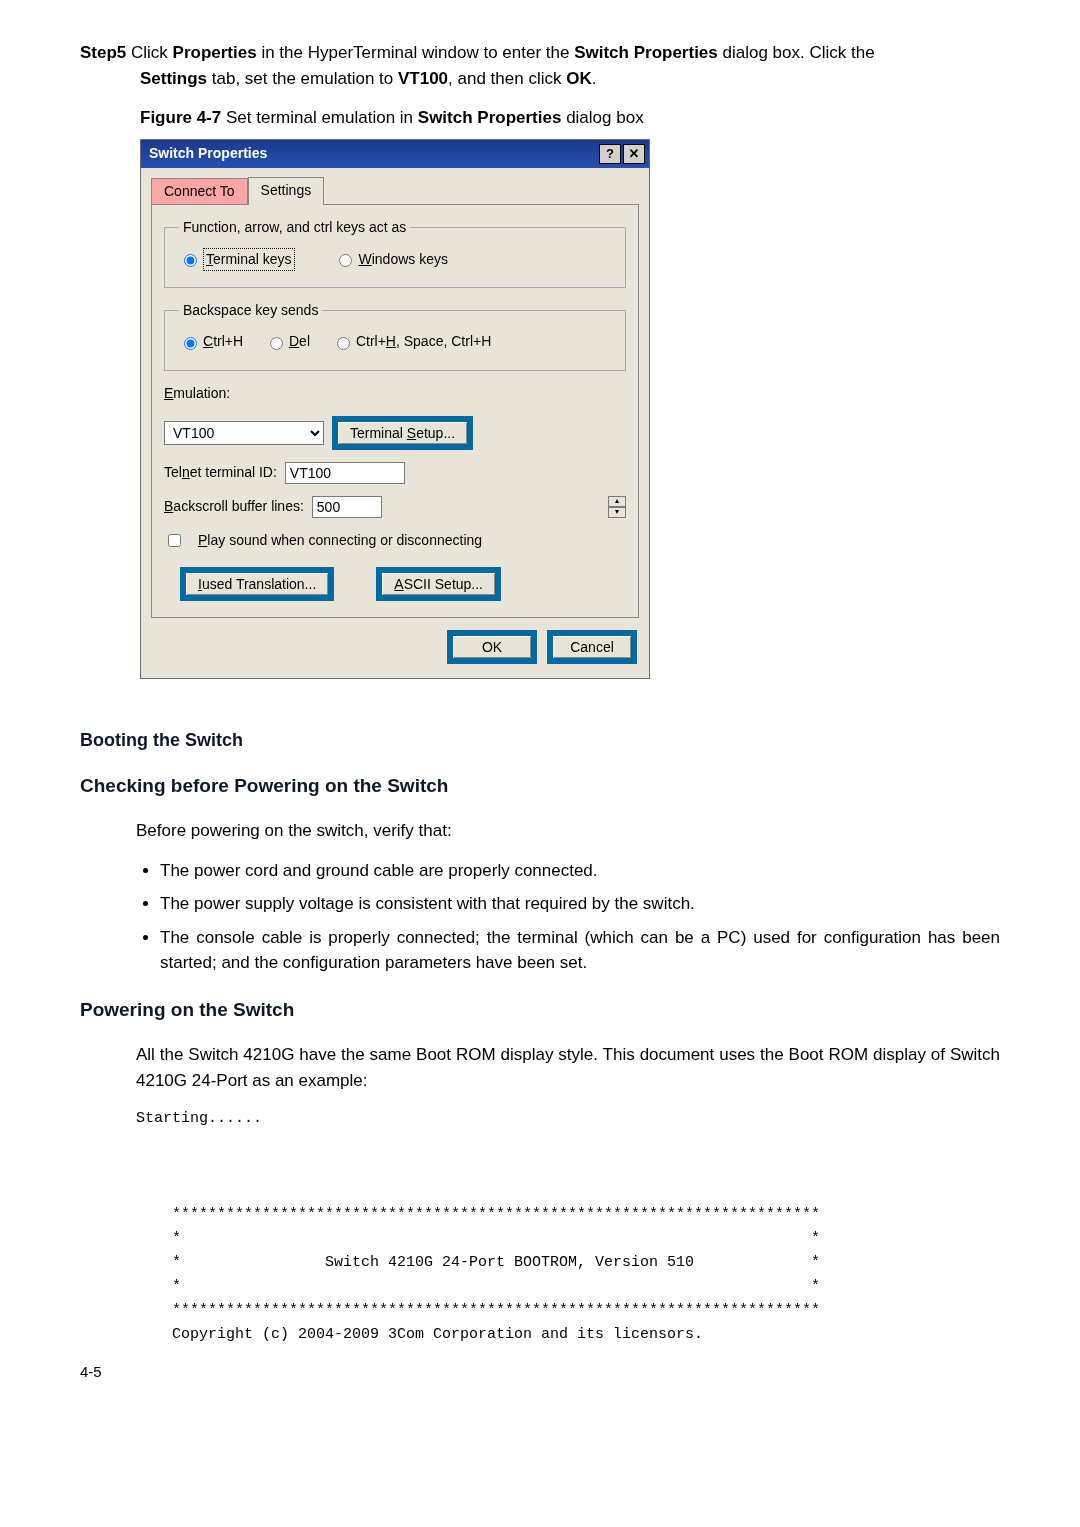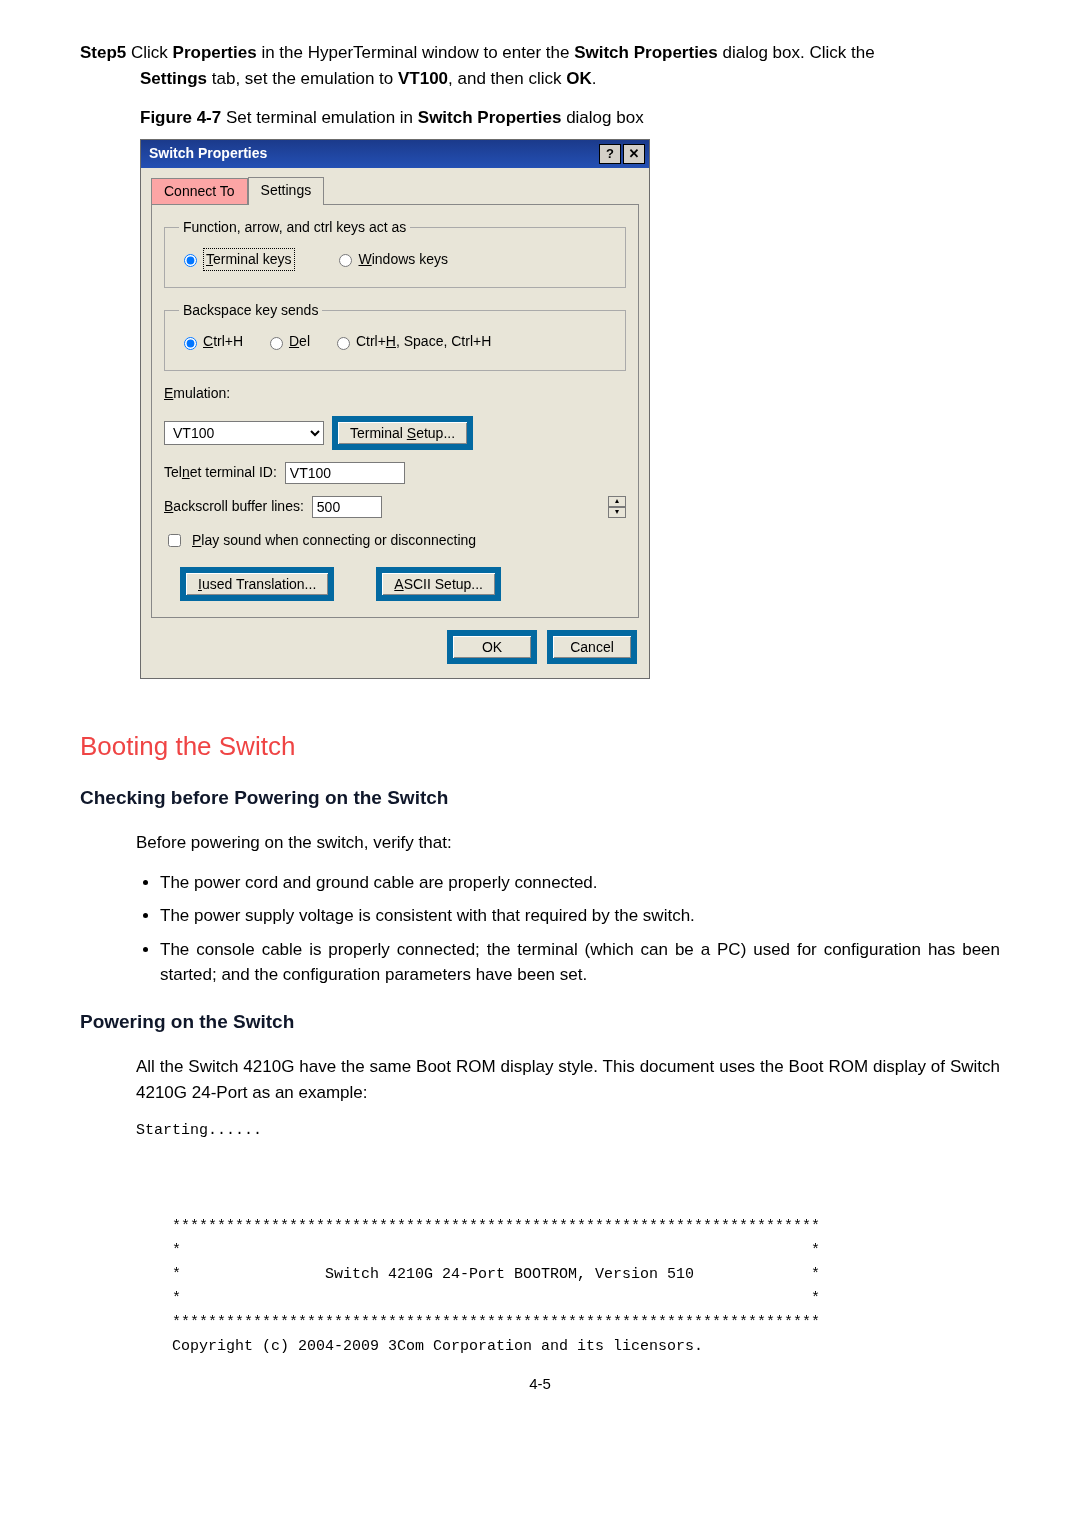--- a/index.html
+++ b/index.html
@@ -105,52 +105,52 @@
       margin-left: -1px;
     }
     .spin span {
       border: 1px solid #7a7a7a;
       height: 11px;
       font-size: 8px;
       line-height: 8px;
       text-align: center;
       background: #e8e5d8;
     }
-    .cbrow { display: flex; align-items: center; gap: 8px; margin-bottom: 16px; }
+    .cbrow { display: flex; align-items: center; gap: 14px; margin-bottom: 16px; }
     .btnrow { display: flex; gap: 42px; padding-left: 16px; margin-bottom: 4px; }
     .dlg-footer {
       display: flex;
       justify-content: flex-end;
       gap: 10px;
       padding: 12px 12px 14px 12px;
     }
     
     h2 {
-      color: #ef4444;
-      font-size: 26px;
-      font-weight: normal;
+      color: #0f172a;
+      font-size: 18px;
+      font-weight: bold;
       margin: 0 0 18px 0;
     }
     h3 {
       color: #0f172a;
       font-size: 19px;
       font-weight: bold;
       margin: 0 0 18px 0;
     }
     .para { margin-left: 56px; margin-bottom: 14px; }
     ul.doclist { margin: 0 0 20px 80px; padding: 0; }
     ul.doclist li { margin-bottom: 8px; list-style: disc; text-align: justify; }
     pre.term {
       margin: 0 0 0 56px;
       font-family: "Courier New", monospace;
       font-size: 15px;
       line-height: 1.6;
       white-space: pre;
     }
-    .pagenum { text-align: center; font-size: 15px; margin-top: 14px; }
+    .pagenum { font-size: 15px; margin-top: 14px; }
   </style>
 </head>
 <body>
 
 <div class="step5">
   <b>Step5</b><span> Click </span><b>Properties</b><span> in the HyperTerminal window to enter the </span><b>Switch Properties</b><span> dialog box. Click the </span>
   <div class="step-indent">
     <b>Settings</b><span> tab, set the emulation to </span><b>VT100</b><span>, and then click </span><b>OK</b><span>.</span>
   </div>
 </div>

